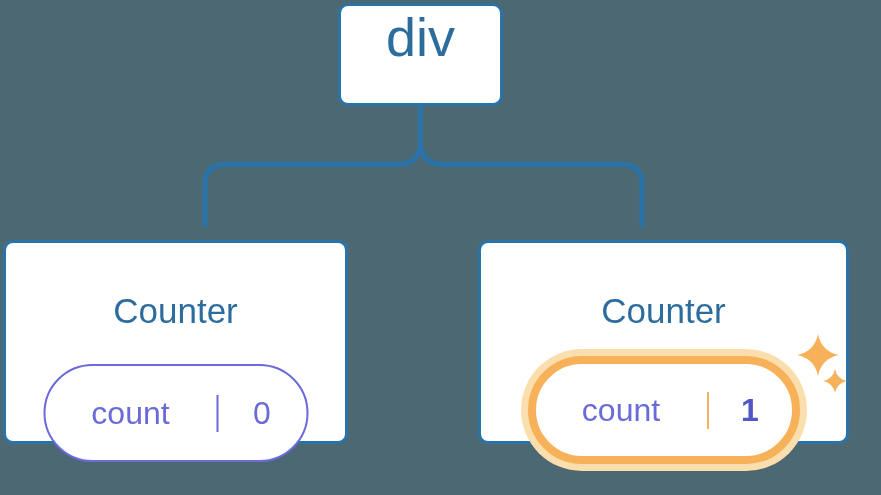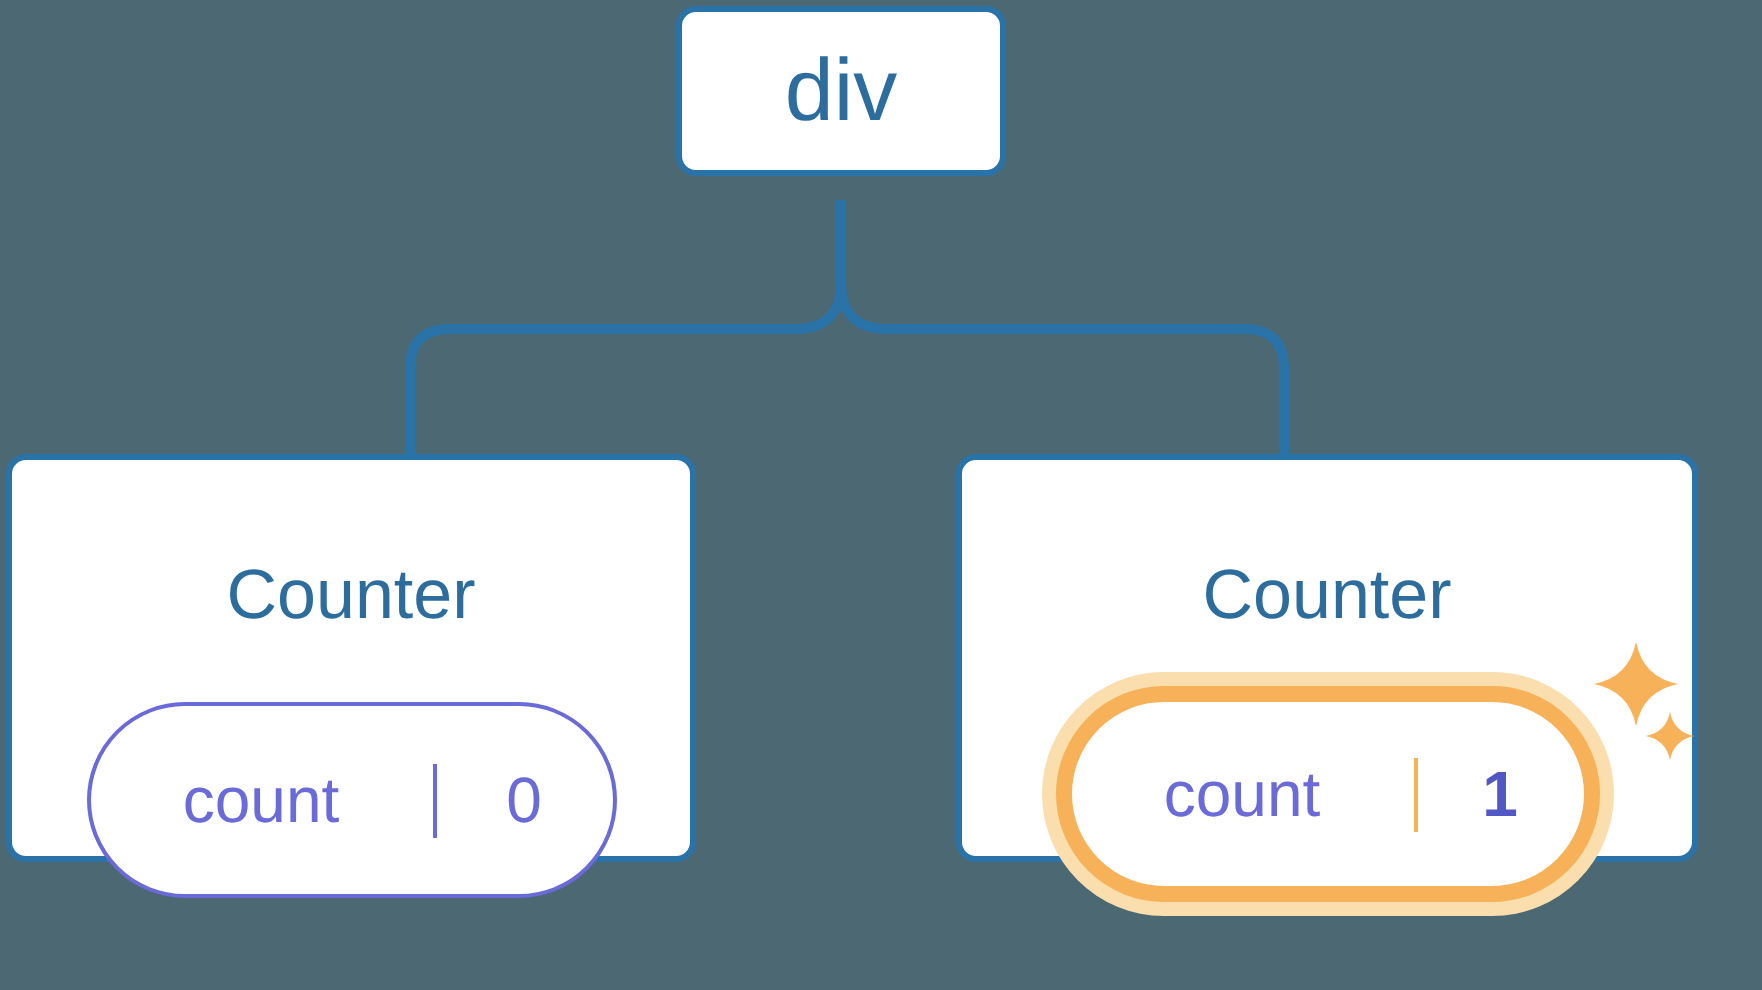--- a/index.html
+++ b/index.html
@@ -30,34 +30,34 @@
     width: 881px; height: 495px;
   }
   .connectors path {
     fill: none;
     stroke: var(--stroke-blue);
     stroke-width: 5;
   }
   .node-root {
     position: absolute;
     left: 338px; top: 3px;
-    width: 165px; height: 85px;
+    width: 165px; height: 103px;
     background: var(--card-bg);
     border: 3px solid var(--stroke-blue);
     border-radius: 10px;
     display: flex;
-    align-items: center;
+    align-items: flex-start;
     justify-content: center;
-    font-size: 44px;
+    font-size: 54px;
     font-weight: 500;
     color: var(--text-blue);
   }
   .card {
     position: absolute;
-    top: 227px;
+    top: 240px;
     height: 204px;
     background: var(--card-bg);
     border: 3px solid var(--stroke-blue);
     border-radius: 10px;
   }
   .card-left  { left: 3px;   width: 345px; }
   .card-right { left: 478px; width: 371px; }
   .card-title {
     position: absolute;
     top: 48px;

